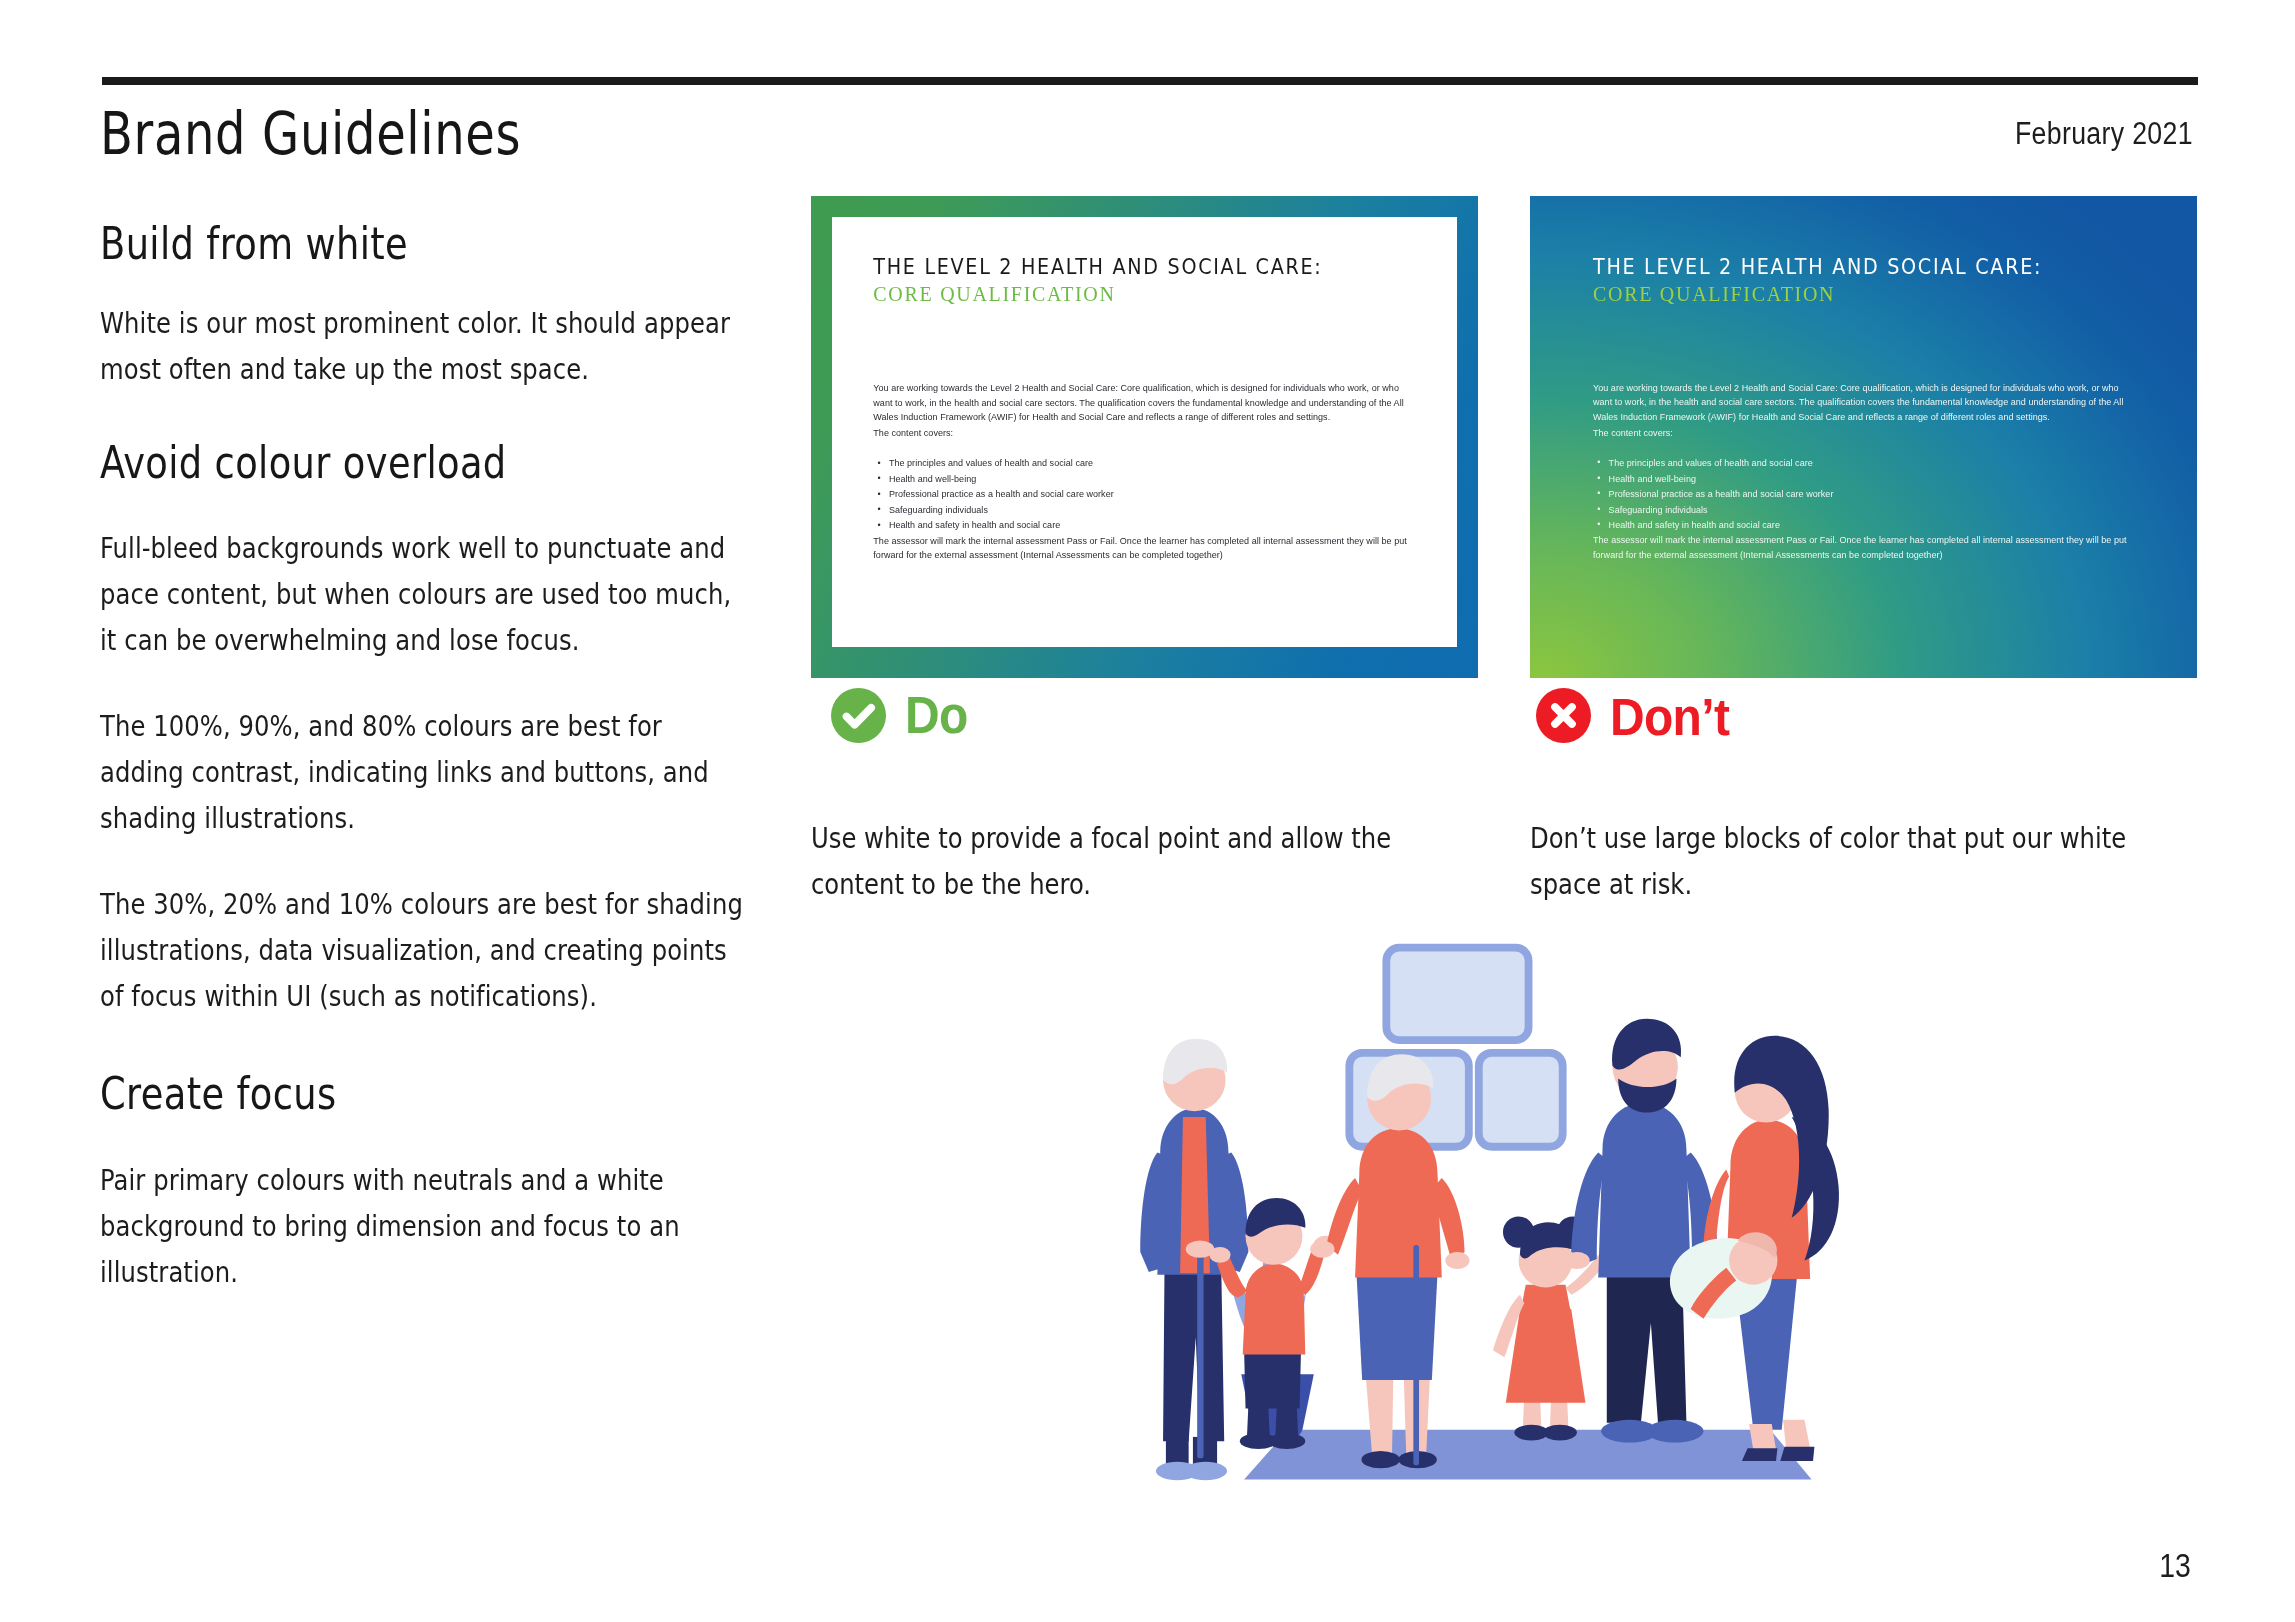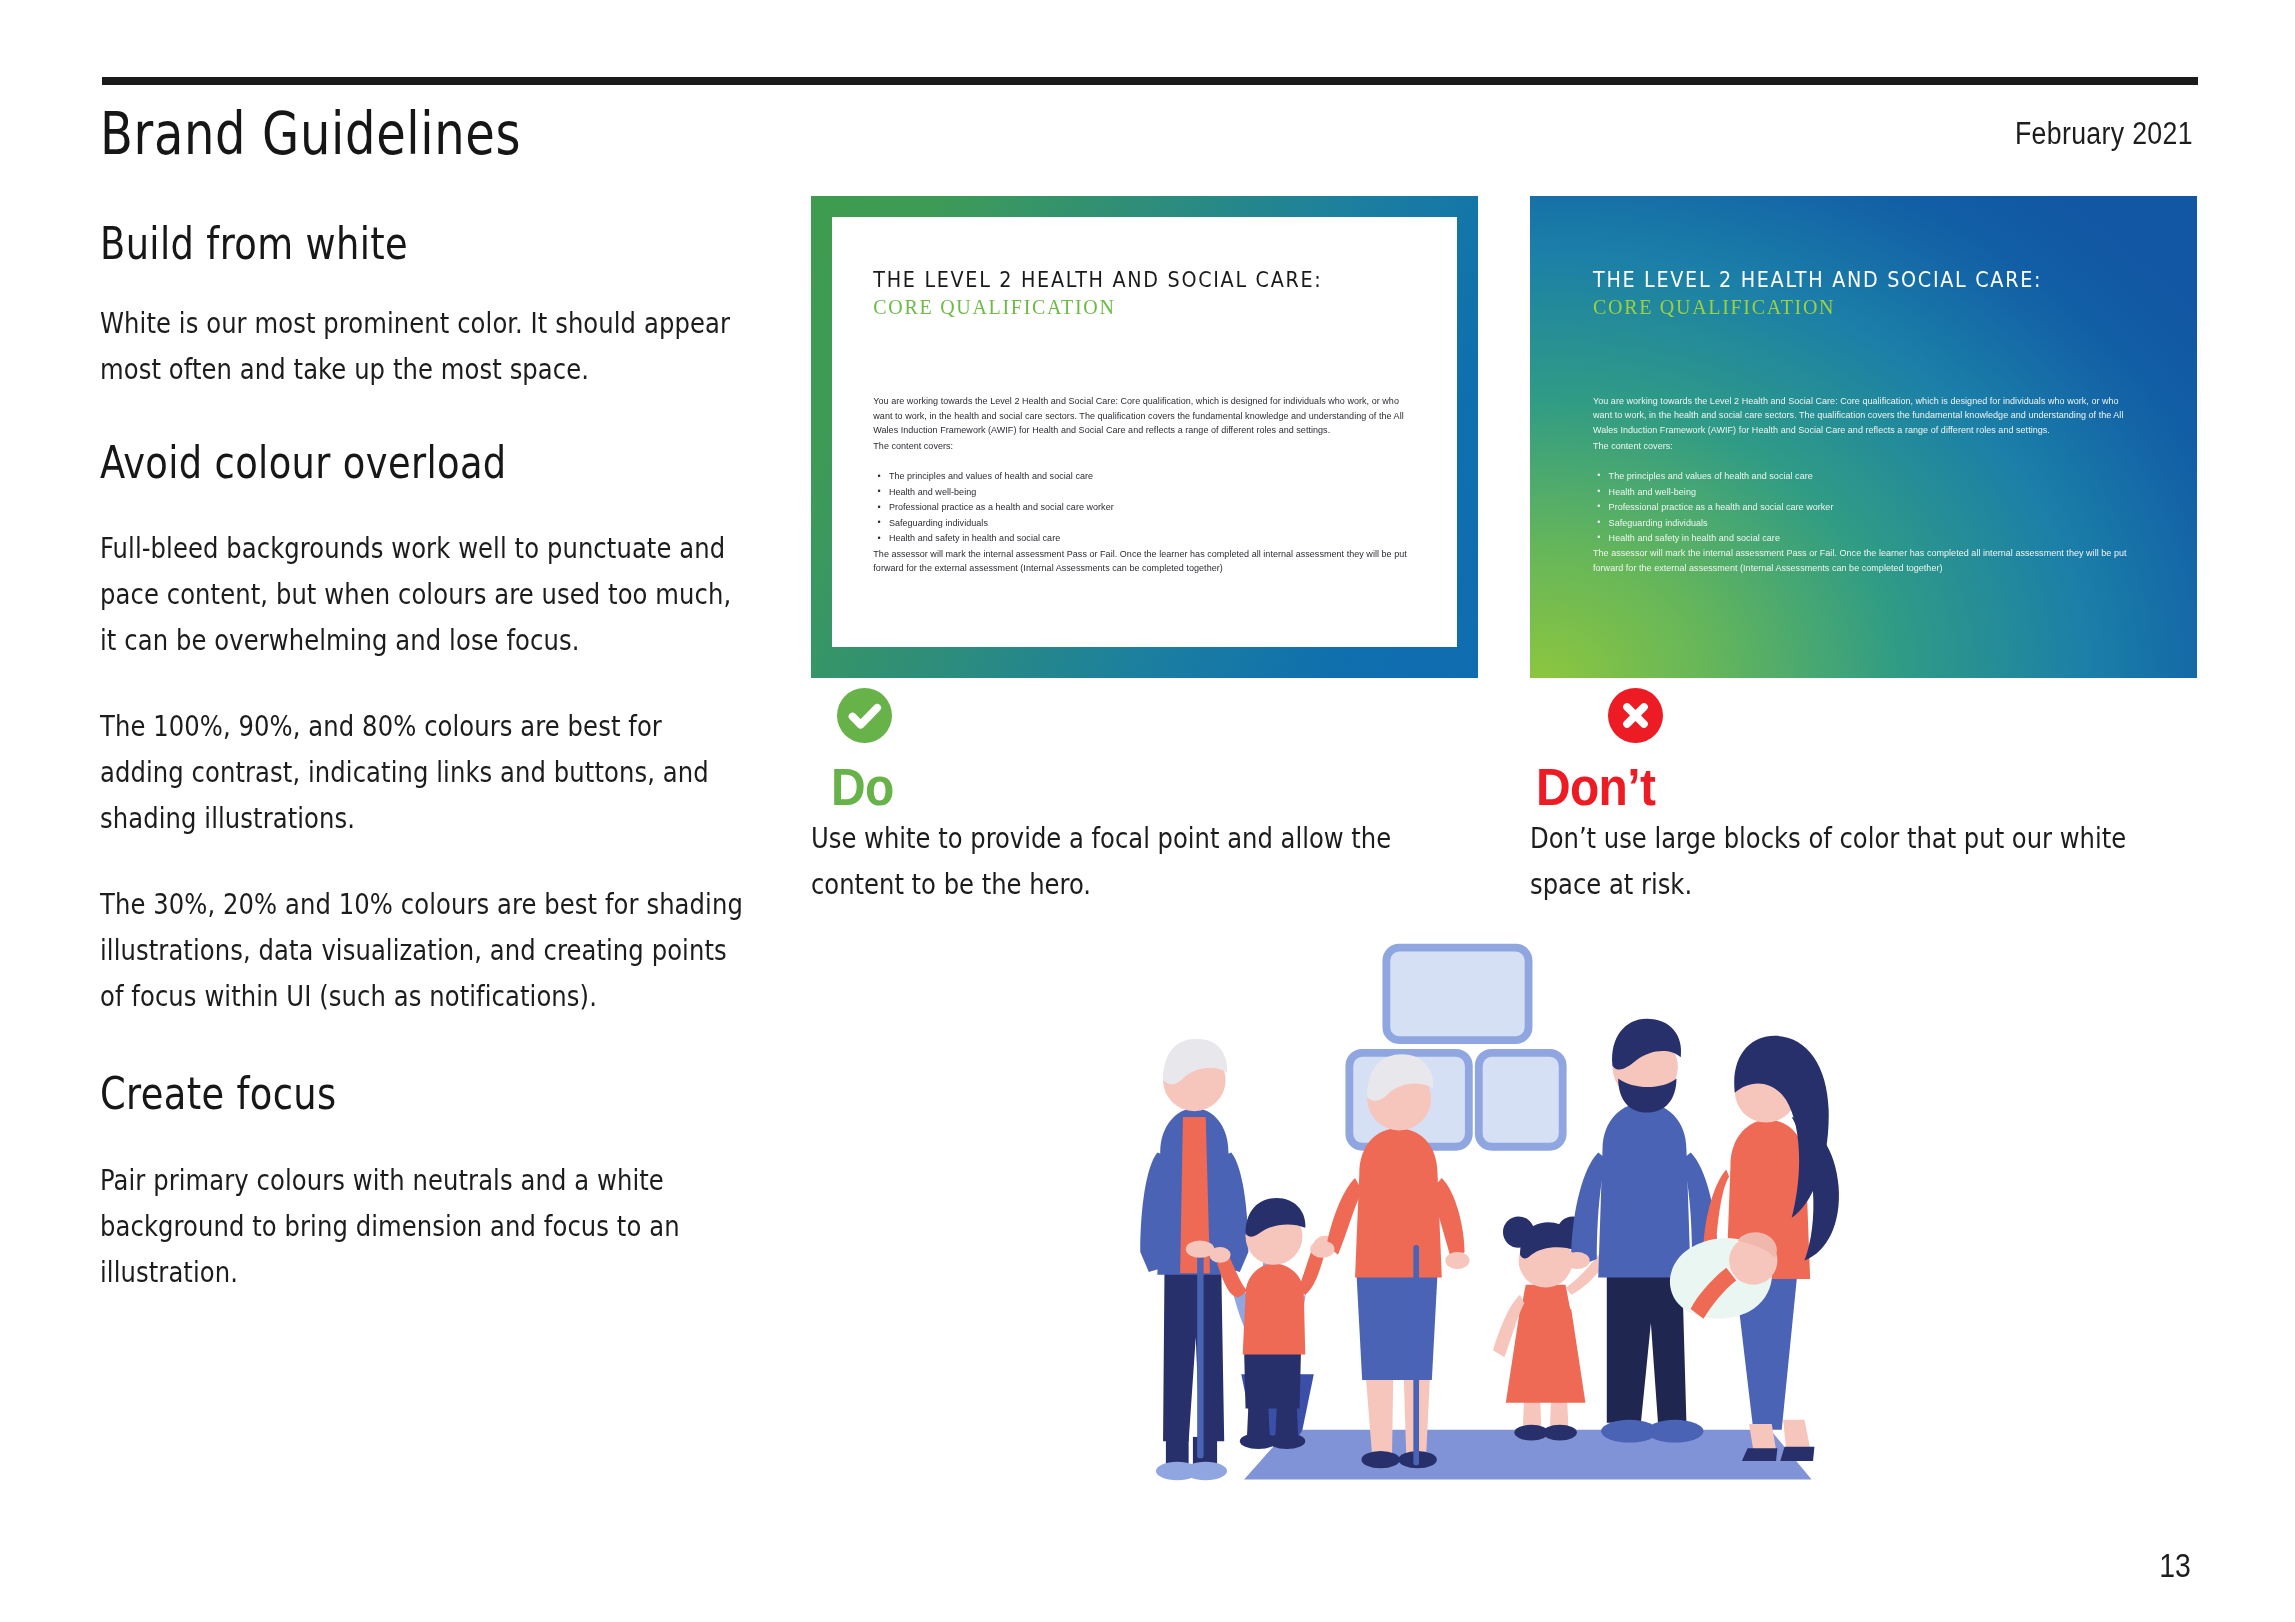--- a/index.html
+++ b/index.html
@@ -61,21 +61,21 @@
   }
   .card-do .inner{
     position:absolute;left:21.3px;top:21.3px;right:21.3px;bottom:31px;
     background:#ffffff;
   }
   .card-dont{left:1530px;
     background:
       radial-gradient(120% 130% at 2% 100%, #8cc63f 0%, #63b55c 22%, #2f9b86 45%, #1b7fa8 68%, #125fa6 88%, #1257a3 100%);
   }
 
-  .slide-body{position:absolute;left:0;top:0;right:0;bottom:0;margin-top:13px;}
+  .slide-body{position:absolute;left:0;top:0;right:0;bottom:0;}
   .card-do .slide-body{padding:37px 40px 0 41px;}
   .card-dont .slide-body{padding:58px 61px 0 63px;}
 
   .slide-title{
     font-size:21.3px;line-height:1.26;letter-spacing:1.7px;font-weight:400;
     font-family:"DejaVu Sans Condensed","Liberation Sans Narrow","Liberation Sans",sans-serif;
     white-space:nowrap;
   }
   .card-do .slide-title{color:#1a1a1a;}
   .card-dont .slide-title{color:#ffffff;}
@@ -98,21 +98,21 @@
   .slide-text p{margin:0;}
   .slide-text .covers{margin-top:1.4px;}
   .slide-bullets{margin:15.6px 0 0 0;padding:0 0 0 15.6px;list-style:none;}
   .slide-bullets li{position:relative;line-height:1.72;}
   .slide-bullets li:before{
     content:"•";position:absolute;left:-11.4px;top:-0.7px;
   }
   .slide-footer{margin-top:18.5px;}
 
   
-  .verdict{position:absolute;top:688px;display:flex;align-items:center;gap:18.5px;flex-direction:column;}
+  .verdict{position:absolute;top:688px;display:flex;align-items:center;gap:18.5px;}
   .verdict-do{left:831px;}
   .verdict-dont{left:1536px;align-items:flex-end;}
   .badge{width:55px;height:55px;border-radius:50%;position:relative;flex:0 0 auto;}
   .badge-do{background:#68b24a;}
   .badge-dont{background:#ed1c24;}
   .badge svg{position:absolute;left:0;top:0;}
   .verdict-label{
     font-size:51px;line-height:1;font-weight:700;letter-spacing:-0.7px;
     font-family:"Liberation Sans",sans-serif;
     transform:scaleX(0.94);transform-origin:left center;

